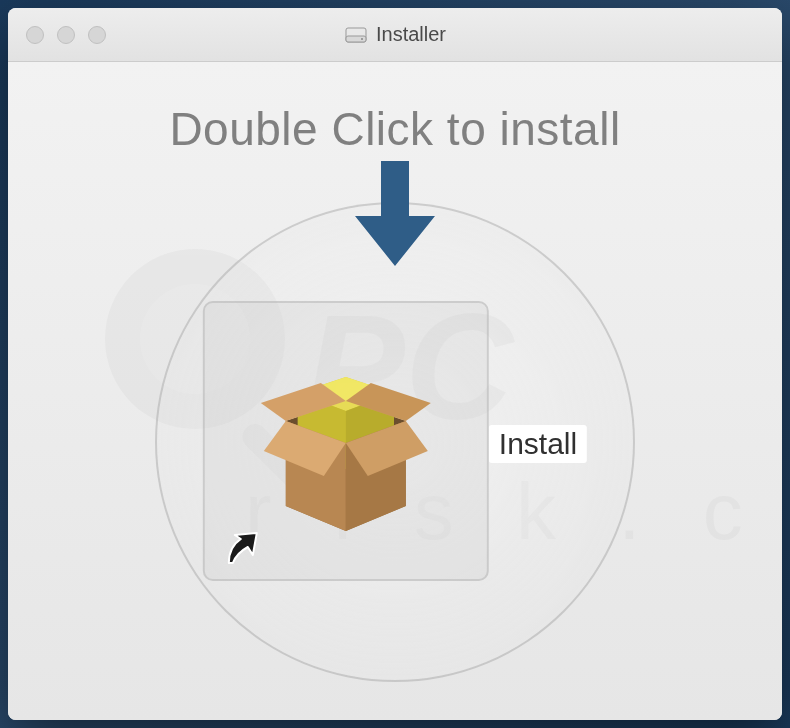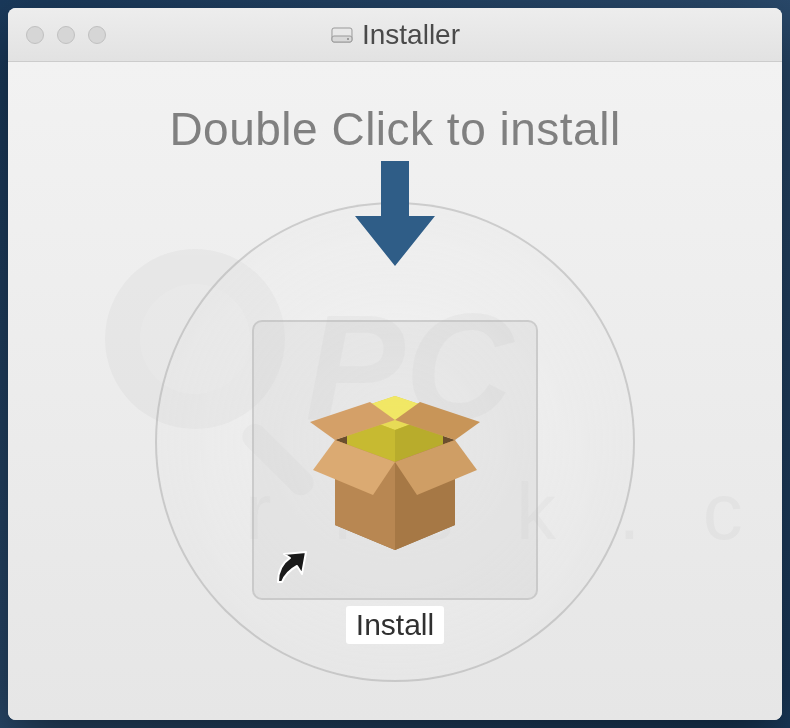--- a/index.html
+++ b/index.html
@@ -63,21 +63,21 @@
     
     .disk-icon {
       width: 24px;
       height: 24px;
       display: inline-flex;
       align-items: center;
       justify-content: center;
     }
     
     .title-text {
-      font-size: 28px;
+      font-size: 20px;
       color: #4a4a4a;
       font-weight: 400;
     }
     
     .content {
       height: calc(100% - 54px);
       position: relative;
       display: flex;
       flex-direction: column;
       align-items: center;
@@ -117,25 +117,24 @@
       z-index: 0;
     }
     
     .arrow {
       margin-top: 5px;
       z-index: 1;
     }
     
     .installer-icon-wrapper {
       position: absolute;
-      top: 258px;
+      top: 239px;
       left: 50%;
       transform: translateX(-50%);
       display: flex;
-      flex-direction: column;
       align-items: center;
       z-index: 2;
       cursor: pointer;
     }
     
     .installer-icon {
       width: 286px;
       height: 280px;
       background: rgba(180,180,180,0.15);
       border: 2px solid rgba(180,180,180,0.5);

